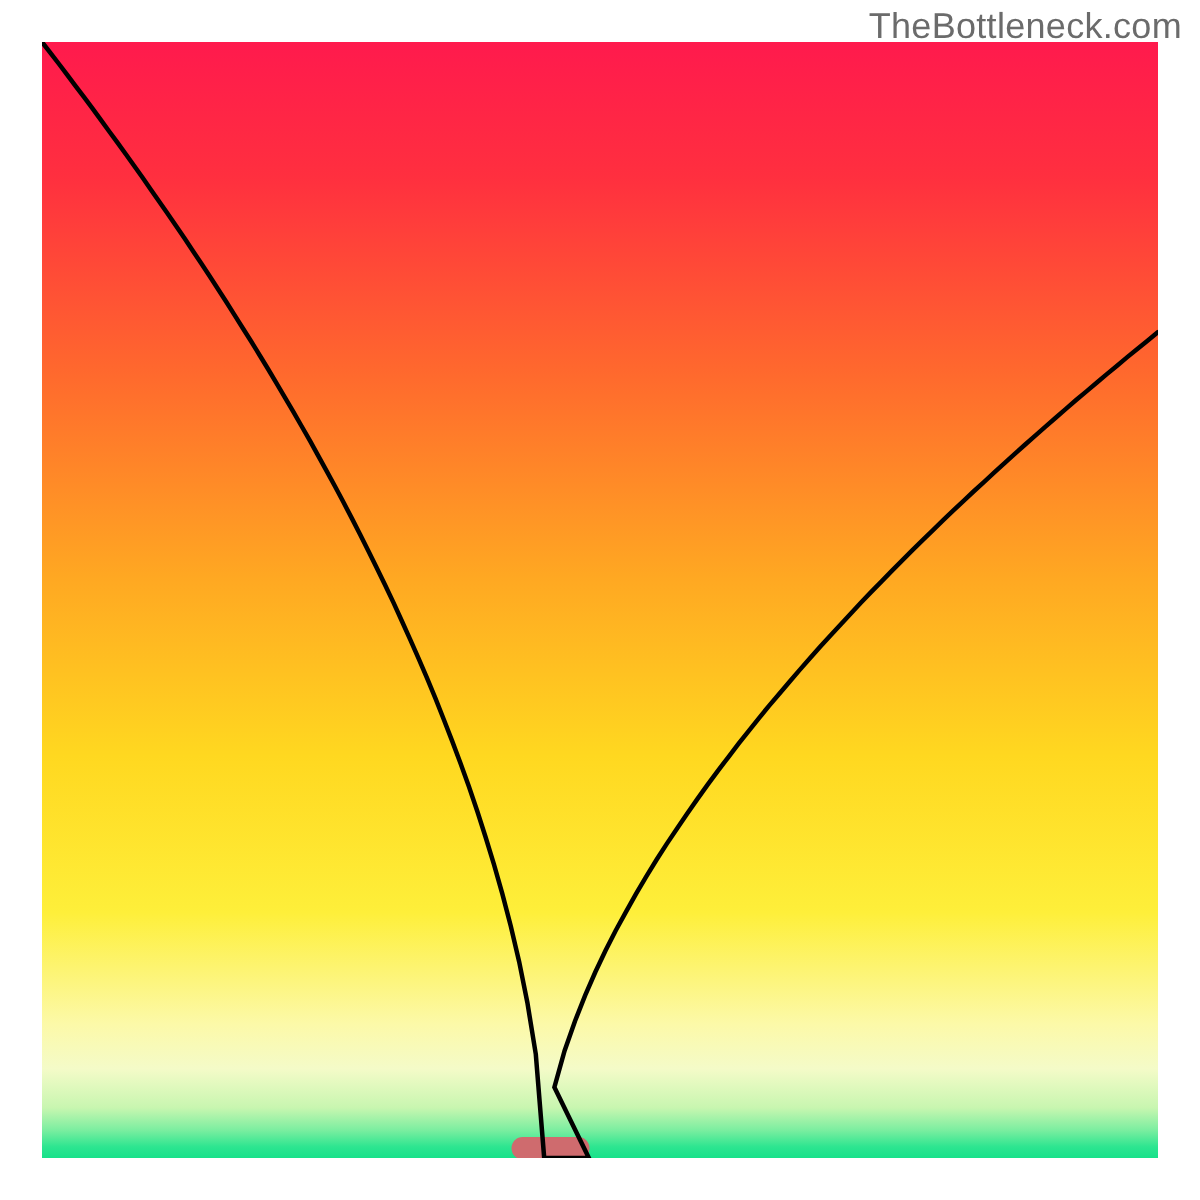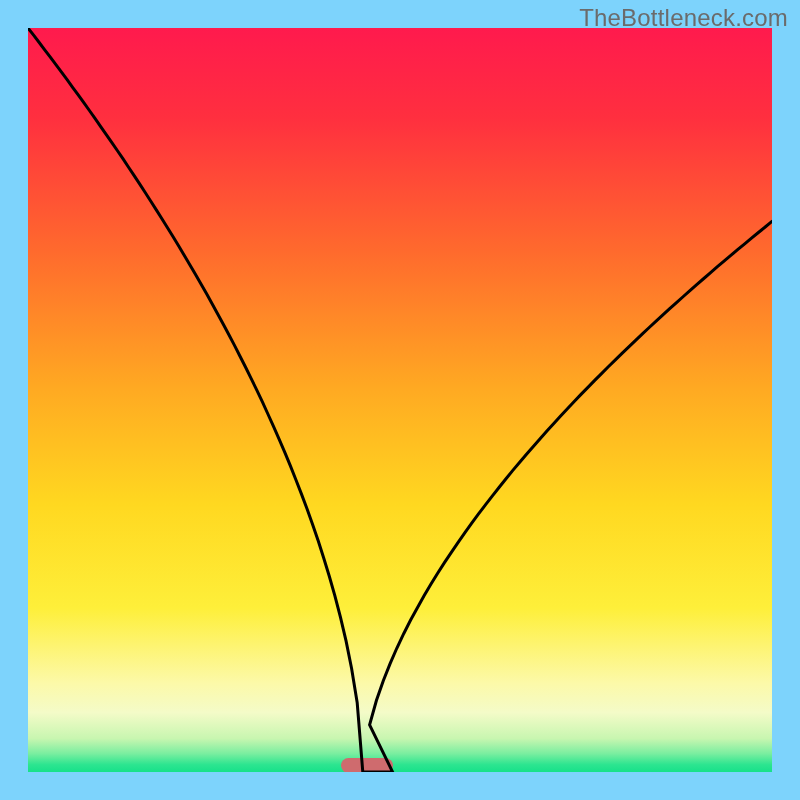--- a/index.html
+++ b/index.html
@@ -10,21 +10,21 @@
     background: #000;
     overflow: hidden;
     font-family: Arial, Helvetica, sans-serif;
   }
   .frame {
     position: absolute;
     left: 0;
     top: 0;
     width: 800px;
     height: 800px;
-    background: #7dd3fc;
+    background: #ffffff;
     text-align: center;
   }
   .plot-area {
     position: absolute;
     left: 28px;
     top: 28px;
     width: 744px;
     height: 744px;
     overflow: hidden;
   }

